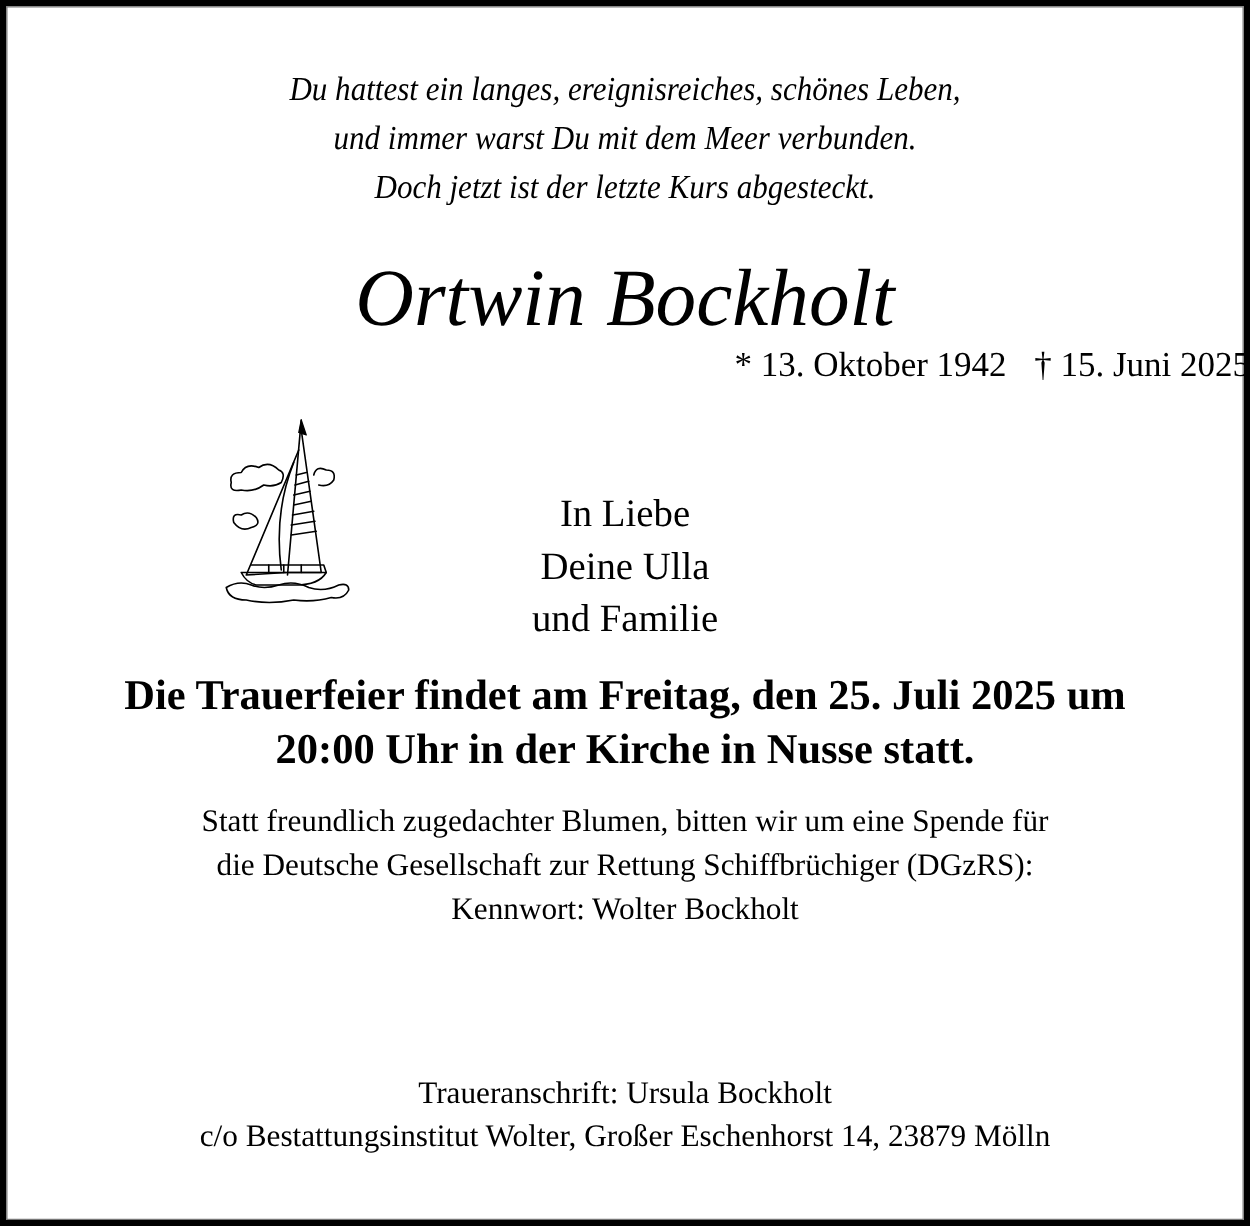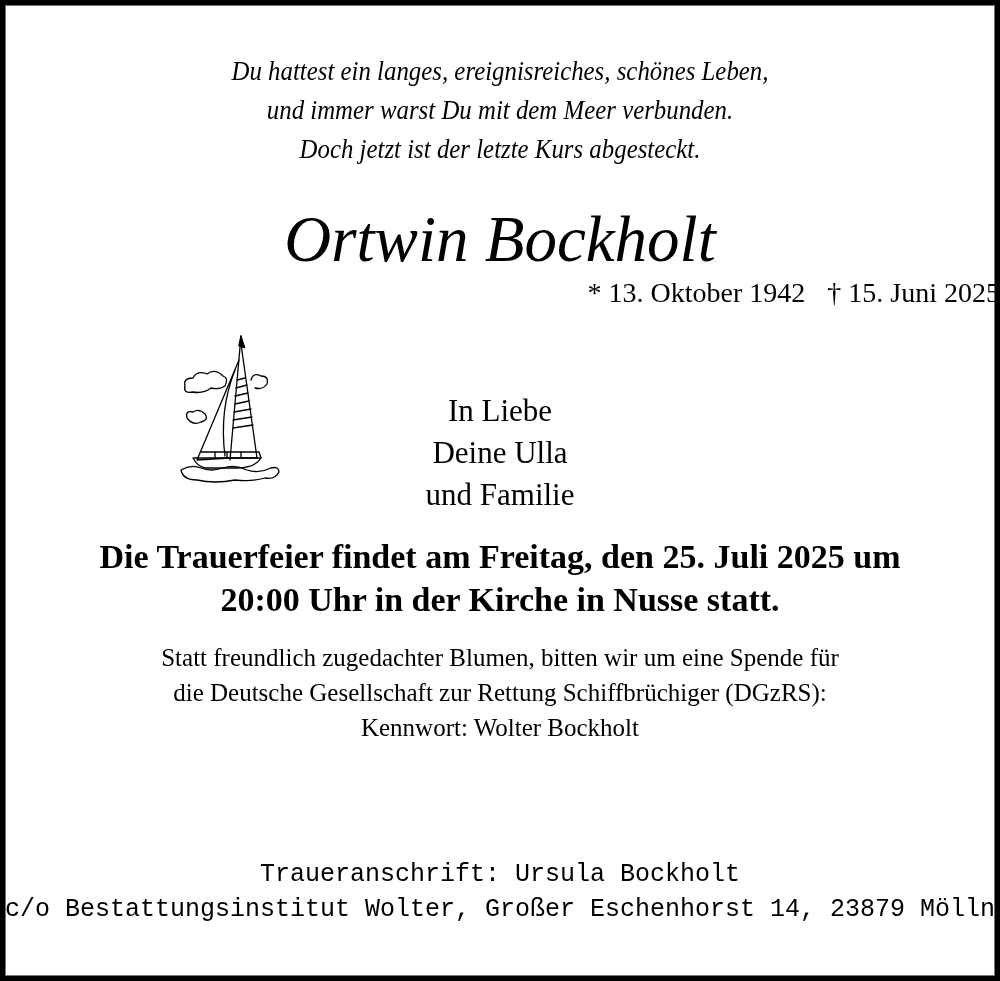--- a/index.html
+++ b/index.html
@@ -34,21 +34,21 @@
     .boat {
       position: absolute; left: 175px; top: 330px; width: 110px; height: 160px;
     }
     .ceremony {
       top: 535px; font-size: 34px; line-height: 43px; font-weight: bold;
     }
     .donation {
       top: 640px; font-size: 25px; line-height: 35px;
     }
     .address {
-      top: 857px; font-size: 25px; line-height: 35px; font-family: Liberation Mono, monospace;
+      top: 857px; font-size: 25px; line-height: 35px;
     }
     .line { display: block; white-space: nowrap; }
   </style>
 </head>
 <body>
 
 <div class="frame">
   <div class="frame-inner"></div>
 </div>
 

